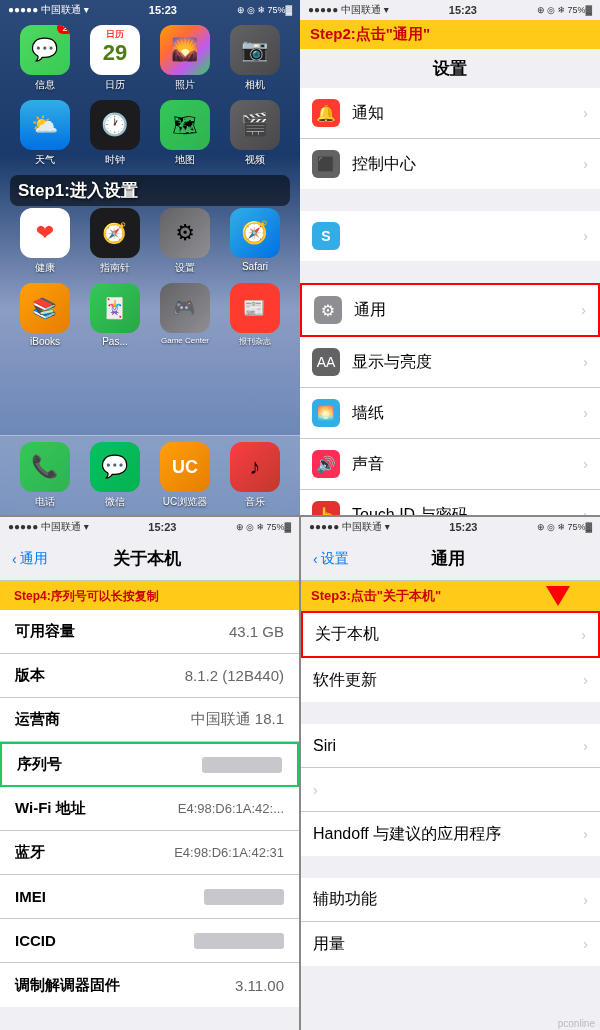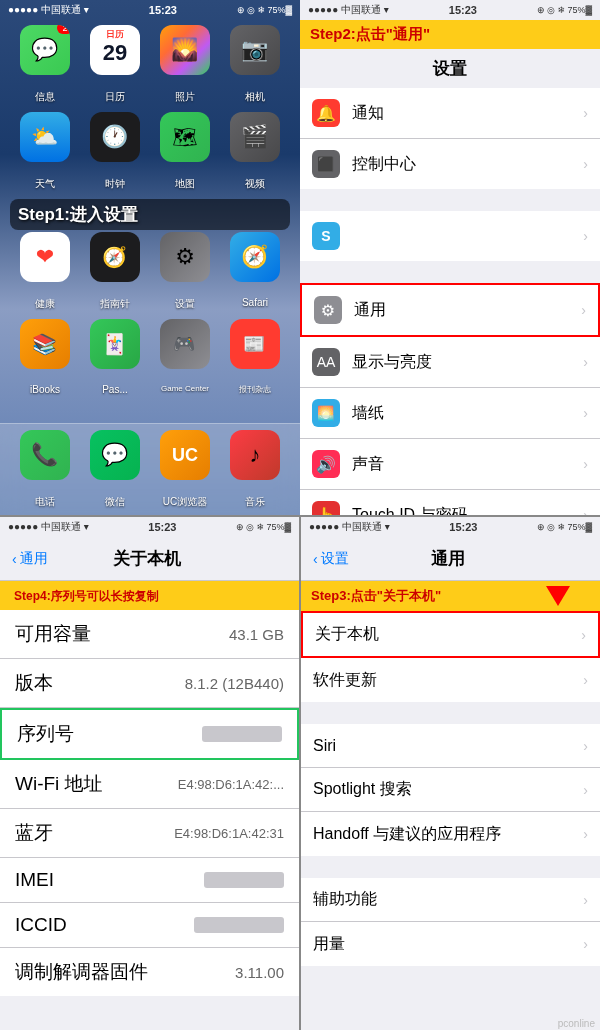--- a/index.html
+++ b/index.html
@@ -12,21 +12,21 @@
 
     
     .left-panel { width: 300px; height: 515px; position: relative; overflow: hidden; background: #1a1a2e; }
     .left-bg { position: absolute; inset: 0; background: linear-gradient(180deg, #2c4a7a 0%, #1a3a6b 30%, #8b9dc3 60%, #5a7ab0 100%); }
     .left-status-bar { position: relative; z-index: 10; display: flex; justify-content: space-between; align-items: center; padding: 3px 8px; height: 20px; }
 
     .app-grid { position: relative; z-index: 10; padding: 5px 10px; }
     .app-row { display: flex; justify-content: space-around; margin-bottom: 8px; }
     .app-icon { display: flex; flex-direction: column; align-items: center; width: 60px; }
     .app-icon-img { width: 50px; height: 50px; border-radius: 12px; display: flex; align-items: center; justify-content: center; font-size: 22px; position: relative; overflow: hidden; }
-    .app-label { font-size: 10px; color: white; margin-top: 15px; text-align: center; text-shadow: 0 1px 2px rgba(0,0,0,0.8); }
+    .app-label { font-size: 10px; color: white; margin-top: 3px; text-align: center; text-shadow: 0 1px 2px rgba(0,0,0,0.8); }
     .badge { position: absolute; top: -3px; right: -3px; background: red; color: white; font-size: 9px; border-radius: 8px; padding: 1px 4px; min-width: 16px; text-align: center; }
 
     
     .app-messages { background: linear-gradient(135deg, #4cd964, #3ac952); }
 
     .dock { position: absolute; bottom: 0; left: 0; right: 0; z-index: 10; background: rgba(255,255,255,0.2); backdrop-filter: blur(10px); padding: 8px 15px; display: flex; justify-content: space-around; border-top: 1px solid rgba(255,255,255,0.3); }
 
     
     .right-panel { width: 300px; height: 515px; position: relative; background: #efeff4; overflow: hidden; }
     .right-status-bar { display: flex; justify-content: space-between; align-items: center; padding: 3px 8px; height: 20px; background: #efeff4; }
@@ -44,21 +44,21 @@
     .bottom-half { display: flex; width: 600px; height: 515px; }
 
     
     .bottom-left { width: 300px; height: 515px; background: #efeff4; position: relative; overflow: hidden; }
     .bottom-right { width: 300px; height: 515px; background: #efeff4; position: relative; overflow: hidden; }
 
     .nav-bar { display: flex; align-items: center; padding: 8px 12px; height: 44px; background: #efeff4; border-bottom: 1px solid #c8c7cc; }
     .nav-back { color: #007aff; font-size: 14px; display: flex; align-items: center; gap: 3px; }
     .nav-title { flex: 1; text-align: center; font-size: 17px; font-weight: 600; color: #000; }
     .info-item { display: flex; align-items: center; padding: 11px 15px; border-bottom: 1px solid #c8c7cc; min-height: 44px; }
-    .info-label { font-size: 19px; color: #000; flex: 1; }
+    .info-label { font-size: 15px; color: #000; flex: 1; font-weight: bold; }
     .info-value { font-size: 15px; color: #666; }
 
     .blurred-value { color: #c8c7cc; background: #c8c7cc; border-radius: 3px; font-size: 14px; }
 
     .about-list-section { background: white; margin-top: 0; }
     .about-list-section .info-item:last-child { border-bottom: none; }
 
     .settings-right-list { background: white; margin-top: 0; }
     .settings-right-list .settings-item:last-child { border-bottom: none; }
 
@@ -85,21 +85,21 @@
           <div class="app-icon">
             <div class="app-icon-img app-messages">
               <span style="font-size:22px">💬</span>
               <span class="badge">2</span>
             </div>
             <span class="app-label">信息</span>
           </div>
           <div class="app-icon">
             <div class="app-icon-img" style="background:white;flex-direction:column;justify-content:flex-start;padding-top:3px">
               <span style="font-size:9px;color:#ff3b30;font-weight:600">日历</span>
-              <span style="font-size:22px;font-weight:bold;color:#0f172a;line-height:1.1">29</span>
+              <span style="font-size:22px;font-weight:bold;color:#4d7c0f;line-height:1.1">29</span>
             </div>
             <span class="app-label">日历</span>
           </div>
           <div class="app-icon">
             <div class="app-icon-img" style="background:linear-gradient(135deg,#ff9f0a,#ff6b35,#bf5af2,#30d158)">
               <span style="font-size:22px">🌄</span>
             </div>
             <span class="app-label">照片</span>
           </div>
           <div class="app-icon">
@@ -345,20 +345,24 @@
         <div class="info-item">
           <span class="info-label">可用容量</span>
           <span class="info-value">43.1 GB</span>
         </div>
 
         <div class="info-item">
           <span class="info-label">版本</span>
           <span class="info-value">8.1.2 (12B440)</span>
         </div>
 
+        <div class="info-item">
+          <span class="info-label">运营商</span>
+          <span class="info-value">中国联通 18.1</span>
+        </div>
 
         <div class="info-item" style="border:2px solid #22c55e">
           <span class="info-label">序列号</span>
           <span class="info-value blurred-value" style="background:#c8c7cc;color:#c8c7cc;border-radius:3px;min-width:80px">&nbsp;&nbsp;&nbsp;&nbsp;&nbsp;&nbsp;&nbsp;&nbsp;&nbsp;&nbsp;&nbsp;&nbsp;&nbsp;</span>
         </div>
 
         <div class="info-item" style="position:relative">
           <span class="info-label">Wi-Fi 地址</span>
           <span class="info-value" style="font-size:13px">E4:98:D6:1A:42:...</span>
 
@@ -423,21 +427,20 @@
       <div class="settings-separator"></div>
 
       <div class="settings-right-list">
 
         <div class="settings-item">
           <span class="settings-text">Siri</span>
           <span class="settings-arrow">›</span>
         </div>
 
         <div class="settings-item">
-          <span class="settings-text">Spotlight 搜索</span>
           <span class="settings-arrow">›</span>
         </div>
 
         <div class="settings-item">
           <span class="settings-text">Handoff 与建议的应用程序</span>
           <span class="settings-arrow">›</span>
         </div>
       </div>
 
       <div class="settings-separator"></div>

